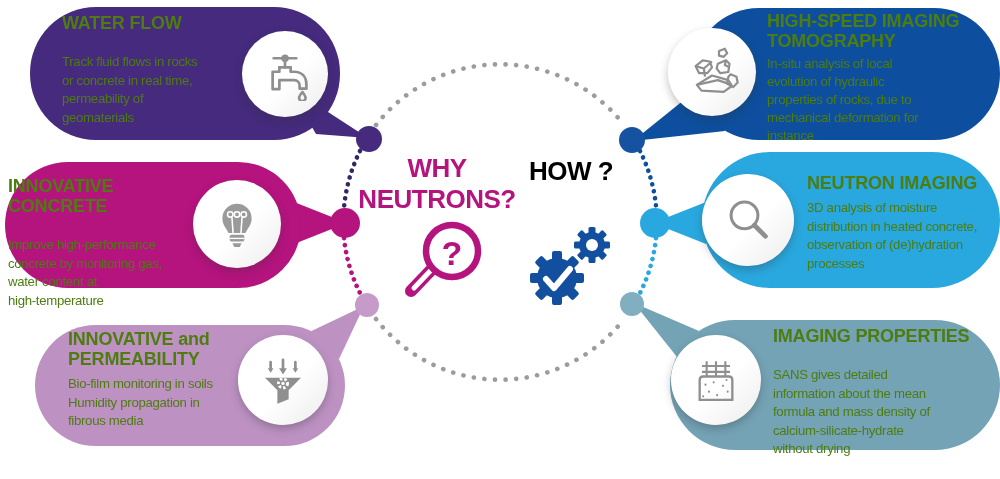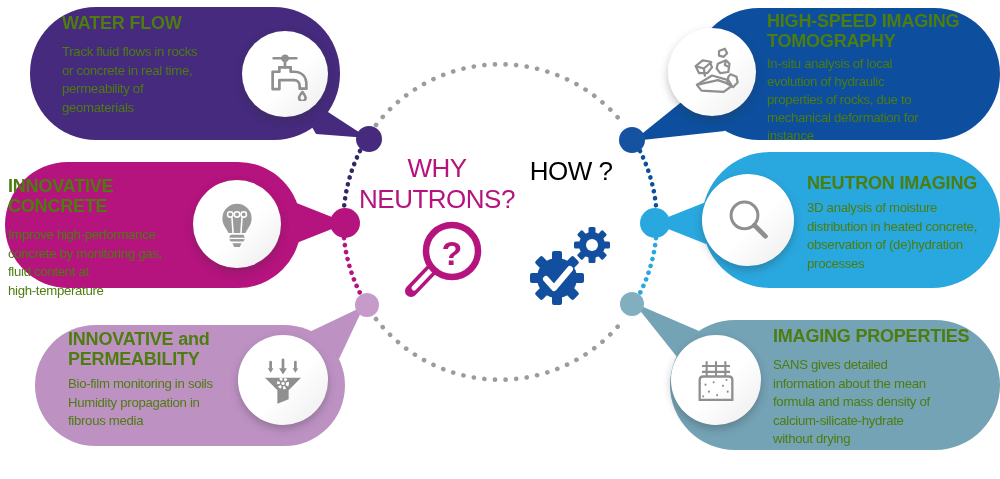--- a/index.html
+++ b/index.html
@@ -5,28 +5,28 @@
   html,body{margin:0;padding:0;background:#fff;}
   .canvas{
     position:relative;width:1000px;height:479px;background:#fff;overflow:hidden;
     font-family:"Liberation Sans",sans-serif;
   }
   .underlay{position:absolute;left:0;top:0;z-index:0;}
   .arc{fill:none;stroke-width:4.6;stroke-linecap:round;}
   .bubble{position:absolute;z-index:1;}
   .btext{position:absolute;z-index:2;color:#4d7c0f;}
   .b-title{font-weight:bold;font-size:18px;line-height:20px;letter-spacing:-0.2px;white-space:pre-line;}
-  .b-body{font-size:13.2px;line-height:18.5px;letter-spacing:-0.3px;white-space:pre;margin-top:10px;}
+  .b-body{font-size:13.2px;line-height:18.5px;letter-spacing:-0.3px;white-space:pre;margin-top:20px;}
   .icon-circle{
     position:absolute;z-index:2;border-radius:50%;
     background:linear-gradient(135deg,#ffffff 55%,#ececec 100%);
     box-shadow:0 4px 9px rgba(50,50,50,.3);
     display:flex;align-items:center;justify-content:center;
   }
-  .center-label{position:absolute;z-index:2;font-weight:normal;font-size:26px;line-height:31px;
+  .center-label{position:absolute;z-index:2;font-weight:bold;font-size:26px;line-height:31px;
     text-align:center;letter-spacing:-0.5px;white-space:pre-line;}
 </style>
 </head>
 <body>
 
 <div class="canvas">
 
   <svg class="underlay" width="1000" height="479" viewBox="0 0 1000 479">
 
     <path class="arc" d="M 376 125 A 157 157 0 0 1 624 125" stroke-dasharray="0.1 10.5" stroke="#9c9c9c"></path>
@@ -102,21 +102,21 @@
       <path d="M13 22 h6 v-4 h10 v4 h3 c7 0 11 4.5 11 11.5 v3.5 h-6 v-2.5 c0 -3 -2 -5 -5 -5 h-13 v8 h-6 z"></path>
       <path d="M39.5 40 q2.8 3.6 2.8 5.2 a2.9 2.9 0 1 1 -5.8 0 q0 -1.6 3 -5.2 z"></path>
     </svg>
   </div>
 
   <div class="bubble" style="left: 5px; top: 162px; width: 296px; height: 126px; border-radius: 63px; background-color: rgb(181, 19, 126);"></div>
   <div class="btext" style="left:8px;top:176px;width:200px;">
     <div class="b-title">INNOVATIVE CONCRETE</div>
     <div class="b-body">Improve high-performance
 concrete by monitoring gas,
-fluid content at
+water content at
 high-temperature</div>
   </div>
   <div class="icon-circle" style="left:193px;top:180px;width:88px;height:88px;">
     <svg width="54" height="54" viewBox="0 0 48 48">
       <path d="M24 6 a13 13 0 0 1 13 13 c0 6 -4 9 -5.5 13 h-15 C15 28 11 25 11 19 A13 13 0 0 1 24 6 z" fill="#9a9a9a"></path>
       <rect x="17.5" y="33.5" width="13" height="6" rx="1.5" fill="#9a9a9a"></rect>
       <path d="M20 41 h8 l-1.5 3.5 h-5 z" fill="#9a9a9a"></path>
       <circle cx="18" cy="15.5" r="2.4" fill="none" stroke="#ffffff" stroke-width="1.4"></circle>
       <circle cx="24" cy="15.5" r="2.4" fill="none" stroke="#ffffff" stroke-width="1.4"></circle>
       <circle cx="30" cy="15.5" r="2.4" fill="none" stroke="#ffffff" stroke-width="1.4"></circle>

